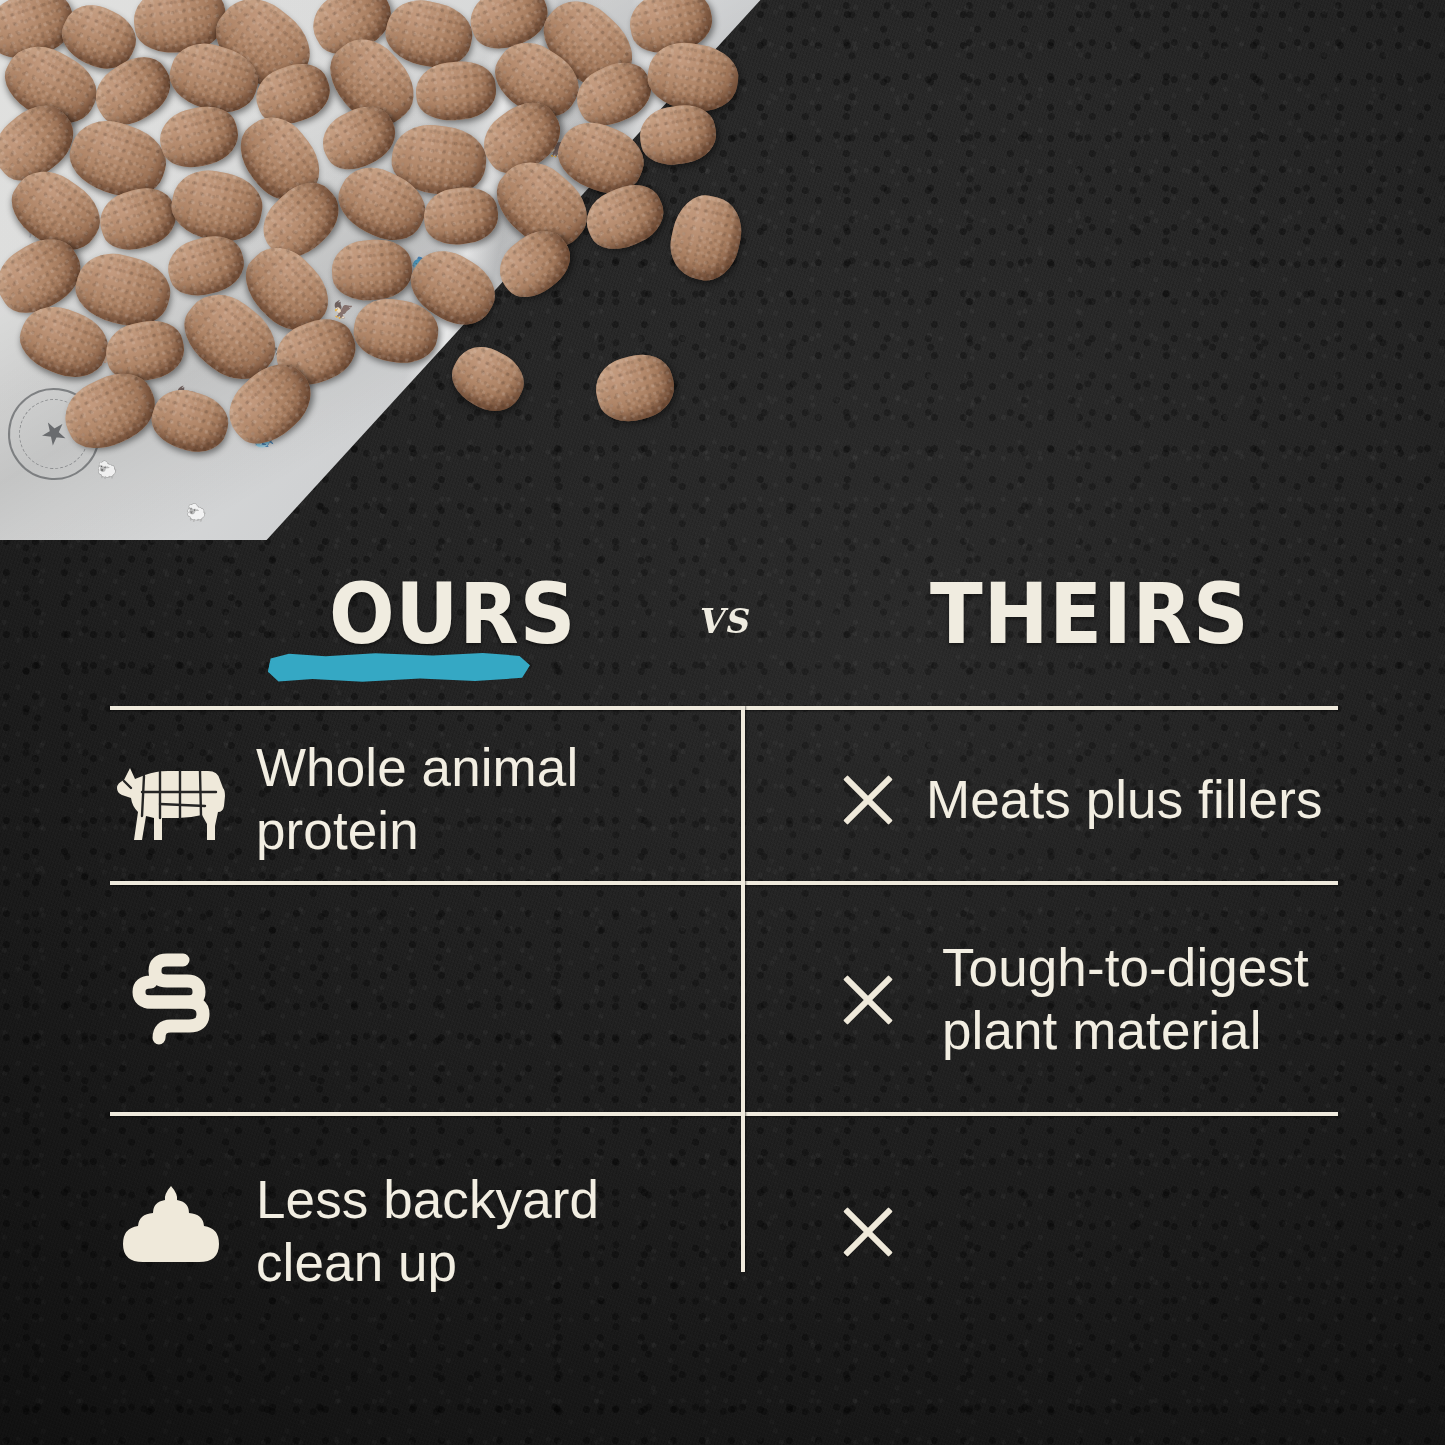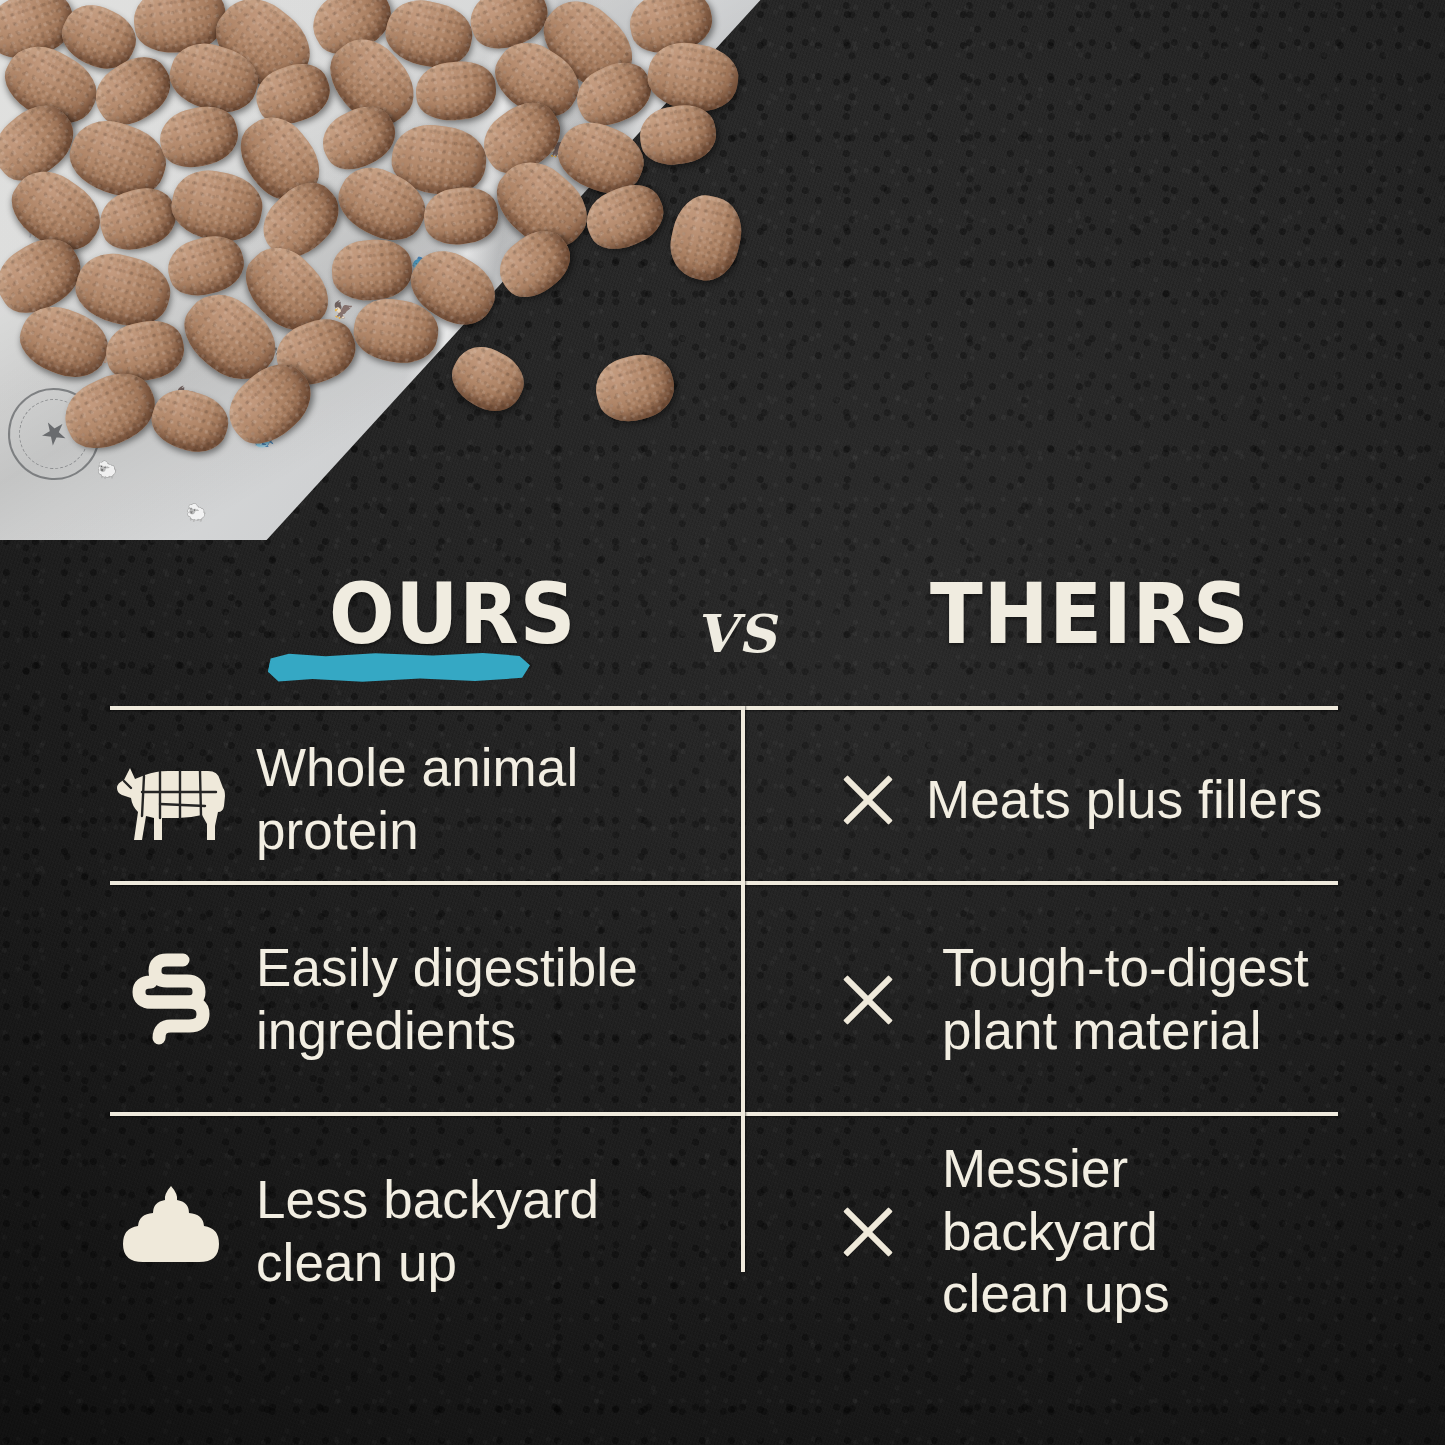--- a/index.html
+++ b/index.html
@@ -184,21 +184,21 @@
     border-radius:40%;
     clip-path: polygon(0% 30%, 40% 0%, 100% 20%, 90% 80%, 30% 100%, 0% 70%);
   }
 
   .hdr-vs {
     position: absolute;
     left: 700px; top: 602px;
     font-family: "DejaVu Serif", serif;
     font-style: italic;
     font-weight: bold;
-    font-size: 53px;
+    font-size: 33px;
     color: #efece1;
     letter-spacing: 1px;
   }
 
   .hdr-theirs {
     position: absolute;
     left: 930px; top: 575px;
     font-family: "DejaVu Sans", sans-serif;
     font-weight: bold;
     font-size: 84px;
@@ -411,22 +411,20 @@
     </div>
 
     <div class="cell cell-left" style="top:930px; height:140px;">
       <div class="cell-icon">
         <svg width="92" height="96" viewBox="0 0 92 96" aria-hidden="true">
           <path fill="none" stroke="#efe9da" stroke-width="13" stroke-linecap="round" stroke-linejoin="round" d="M58 8 H42 Q30 8 30 19 Q30 29 42 29 H62 Q74 29 74 40 Q74 50 62 50 H26
                    Q14 50 14 40 Q14 30 26 30"></path>
           <path fill="none" stroke="#efe9da" stroke-width="13" stroke-linecap="round" stroke-linejoin="round" d="M22 50 H62 Q78 50 78 62 Q78 74 64 74 H46 Q34 74 34 86"></path>
         </svg>
       </div>
-      <div class="cell-text">Easily digestible
-ingredients</div>
     </div>
 
     <div class="cell cell-right" style="top:930px; height:140px;">
       <div class="cell-icon x-slot">
         <div class="x-mark">
             <span></span>
             <span></span>
           </div>
       </div>
       <div class="cell-text">Tough-to-digest
@@ -444,18 +442,16 @@
 clean up</div>
     </div>
 
     <div class="cell cell-right" style="top:1162px; height:140px;">
       <div class="cell-icon x-slot">
         <div class="x-mark">
             <span></span>
             <span></span>
           </div>
       </div>
-      <div class="cell-text">Messier backyard
-clean ups</div>
     </div>
 
   </div>
 </div>
 
 </body></html>

